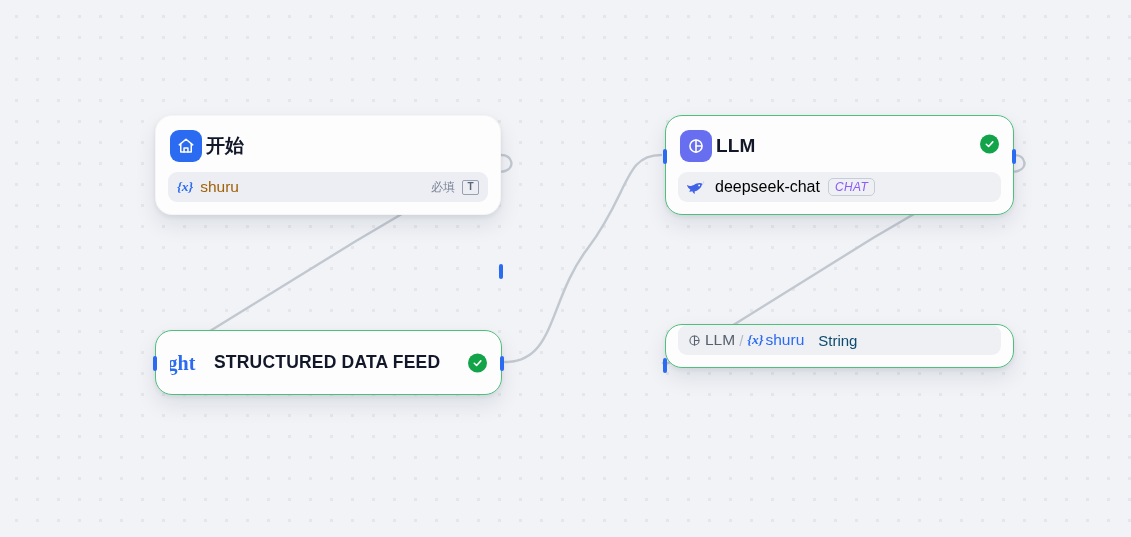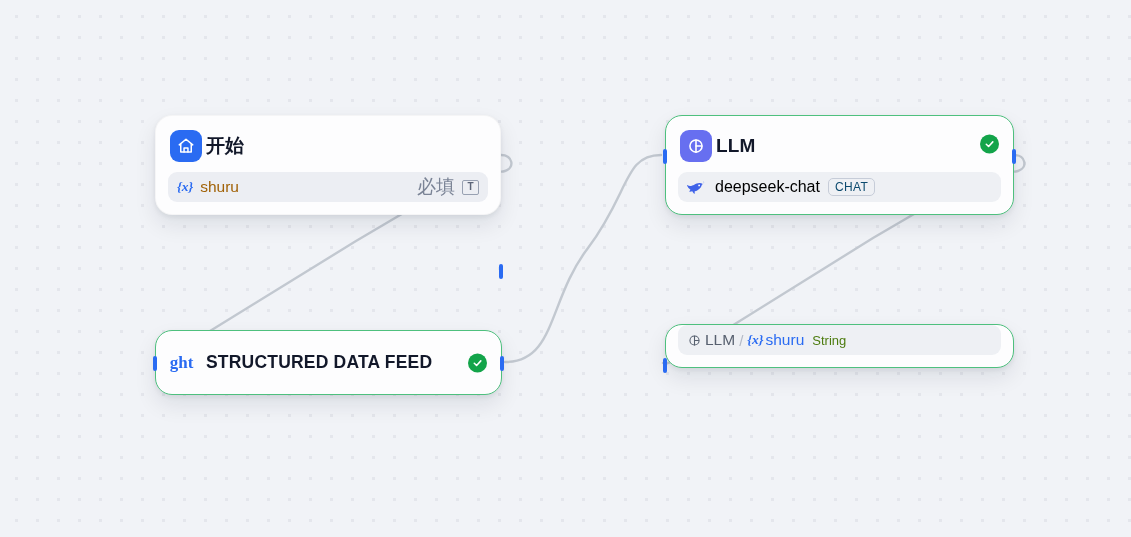--- a/index.html
+++ b/index.html
@@ -65,21 +65,21 @@
     font-size: 19px;
     font-weight: 700;
     color: #12182a;
     letter-spacing: .1px;
     white-space: nowrap;
     overflow: hidden;
   }
   .node-title.caps {
     font-size: 17.5px;
     letter-spacing: .2px;
-    margin-left: 6px;
+    margin-left: 14px;
   }
 
   .status-dot {
     position: absolute;
     right: 14px; top: 50%;
     transform: translateY(-50%);
     width: 19px; height: 19px;
     border-radius: 50%;
     background: #13a44a;
     display: flex; align-items: center; justify-content: center;
@@ -109,21 +109,21 @@
     flex: 0 0 auto;
   }
   .var-name {
     color: #a16207;
     font-size: 15.5px;
     white-space: nowrap;
   }
   .row-spacer { flex: 1 1 auto; }
   .req-label {
     color: #7b8496;
-    font-size: 19px;
+    font-size: 12px;
     margin-right: 7px;
     white-space: nowrap;
   }
   .type-box {
     width: 17px; height: 15px;
     border: 1.3px solid #98a1b2;
     border-radius: 2px;
     display: flex; align-items: center; justify-content: center;
     color: #5c6578;
     font-size: 10px;
@@ -134,34 +134,35 @@
   .model-icon { flex: 0 0 auto; margin-right: 9px; display: flex; }
   .model-name {
     color: #000000;
     font-size: 16px;
     white-space: nowrap;
   }
   .model-tag {
     margin-left: 8px;
     border: 1px solid #c6ccd8;
     border-radius: 5px;
-    color: #0c4a6e;
+    color: #8b5cf6;
     font-size: 12px;
     padding: 1.5px 6px 2px 6px;
     letter-spacing: .4px;
     line-height: 1;
     white-space: nowrap;
+    font-style: italic;
   }
 
   .ref-row { display: flex; align-items: center; white-space: nowrap; }
   .ref-ico { margin-right: 3px; display: inline-flex; }
   .ref-src { color: #57606f; font-size: 15.5px; }
   .ref-slash { color: #b4bac6; font-size: 15px; margin: 0 4px; }
   .ref-var { color: #2a6bf2; font-size: 15.5px; }
-  .ref-type { color: #4d7c0f; font-size: 13px; margin-left: 8px; }
+  .ref-type { color: #0c4a6e; font-size: 15px; margin-left: 14px; }
 
   
   .handle {
     position: absolute;
     width: 4px; height: 15px;
     border-radius: 2px;
     background: #2a6bf2;
     z-index: 9;
   }
 </style>
@@ -238,21 +239,21 @@
         <span class="model-tag">CHAT</span>
       </div>
     </div>
     <div class="handle" style="left:-3px; top:33px;"></div>
     <div class="handle" style="right:-3px; top:33px;"></div>
   </div>
 
   <div class="node ok" style="left:155px; top:330px; width:347px; height:65px;">
     <div class="node-head compact" style="height:100%;">
       <div class="node-icon bare" style="width:30px;flex:0 0 30px;overflow:hidden;">
-        <span style="font-family:'Liberation Serif',serif;font-weight:700;font-size:17px;
+        <span style="font-family:'Liberation Serif',serif;font-weight:700;font-size:20px;
                      color:#2a6bf2;line-height:1;margin-left:-7px;">ght</span>
       </div>
       <div class="node-title caps" style="max-width:243px; text-overflow:clip;">STRUCTURED DATA FEED</div>
       <div class="status-dot">
         <svg width="11" height="11" viewBox="0 0 24 24" fill="none" stroke="#ffffff" stroke-width="3.4" stroke-linecap="round" stroke-linejoin="round">
           <path d="M5 12.6 10 17.4 19.2 7.4"></path>
         </svg>
       </div>
     </div>
     <div class="handle" style="left:-3px; top:25px;"></div>

